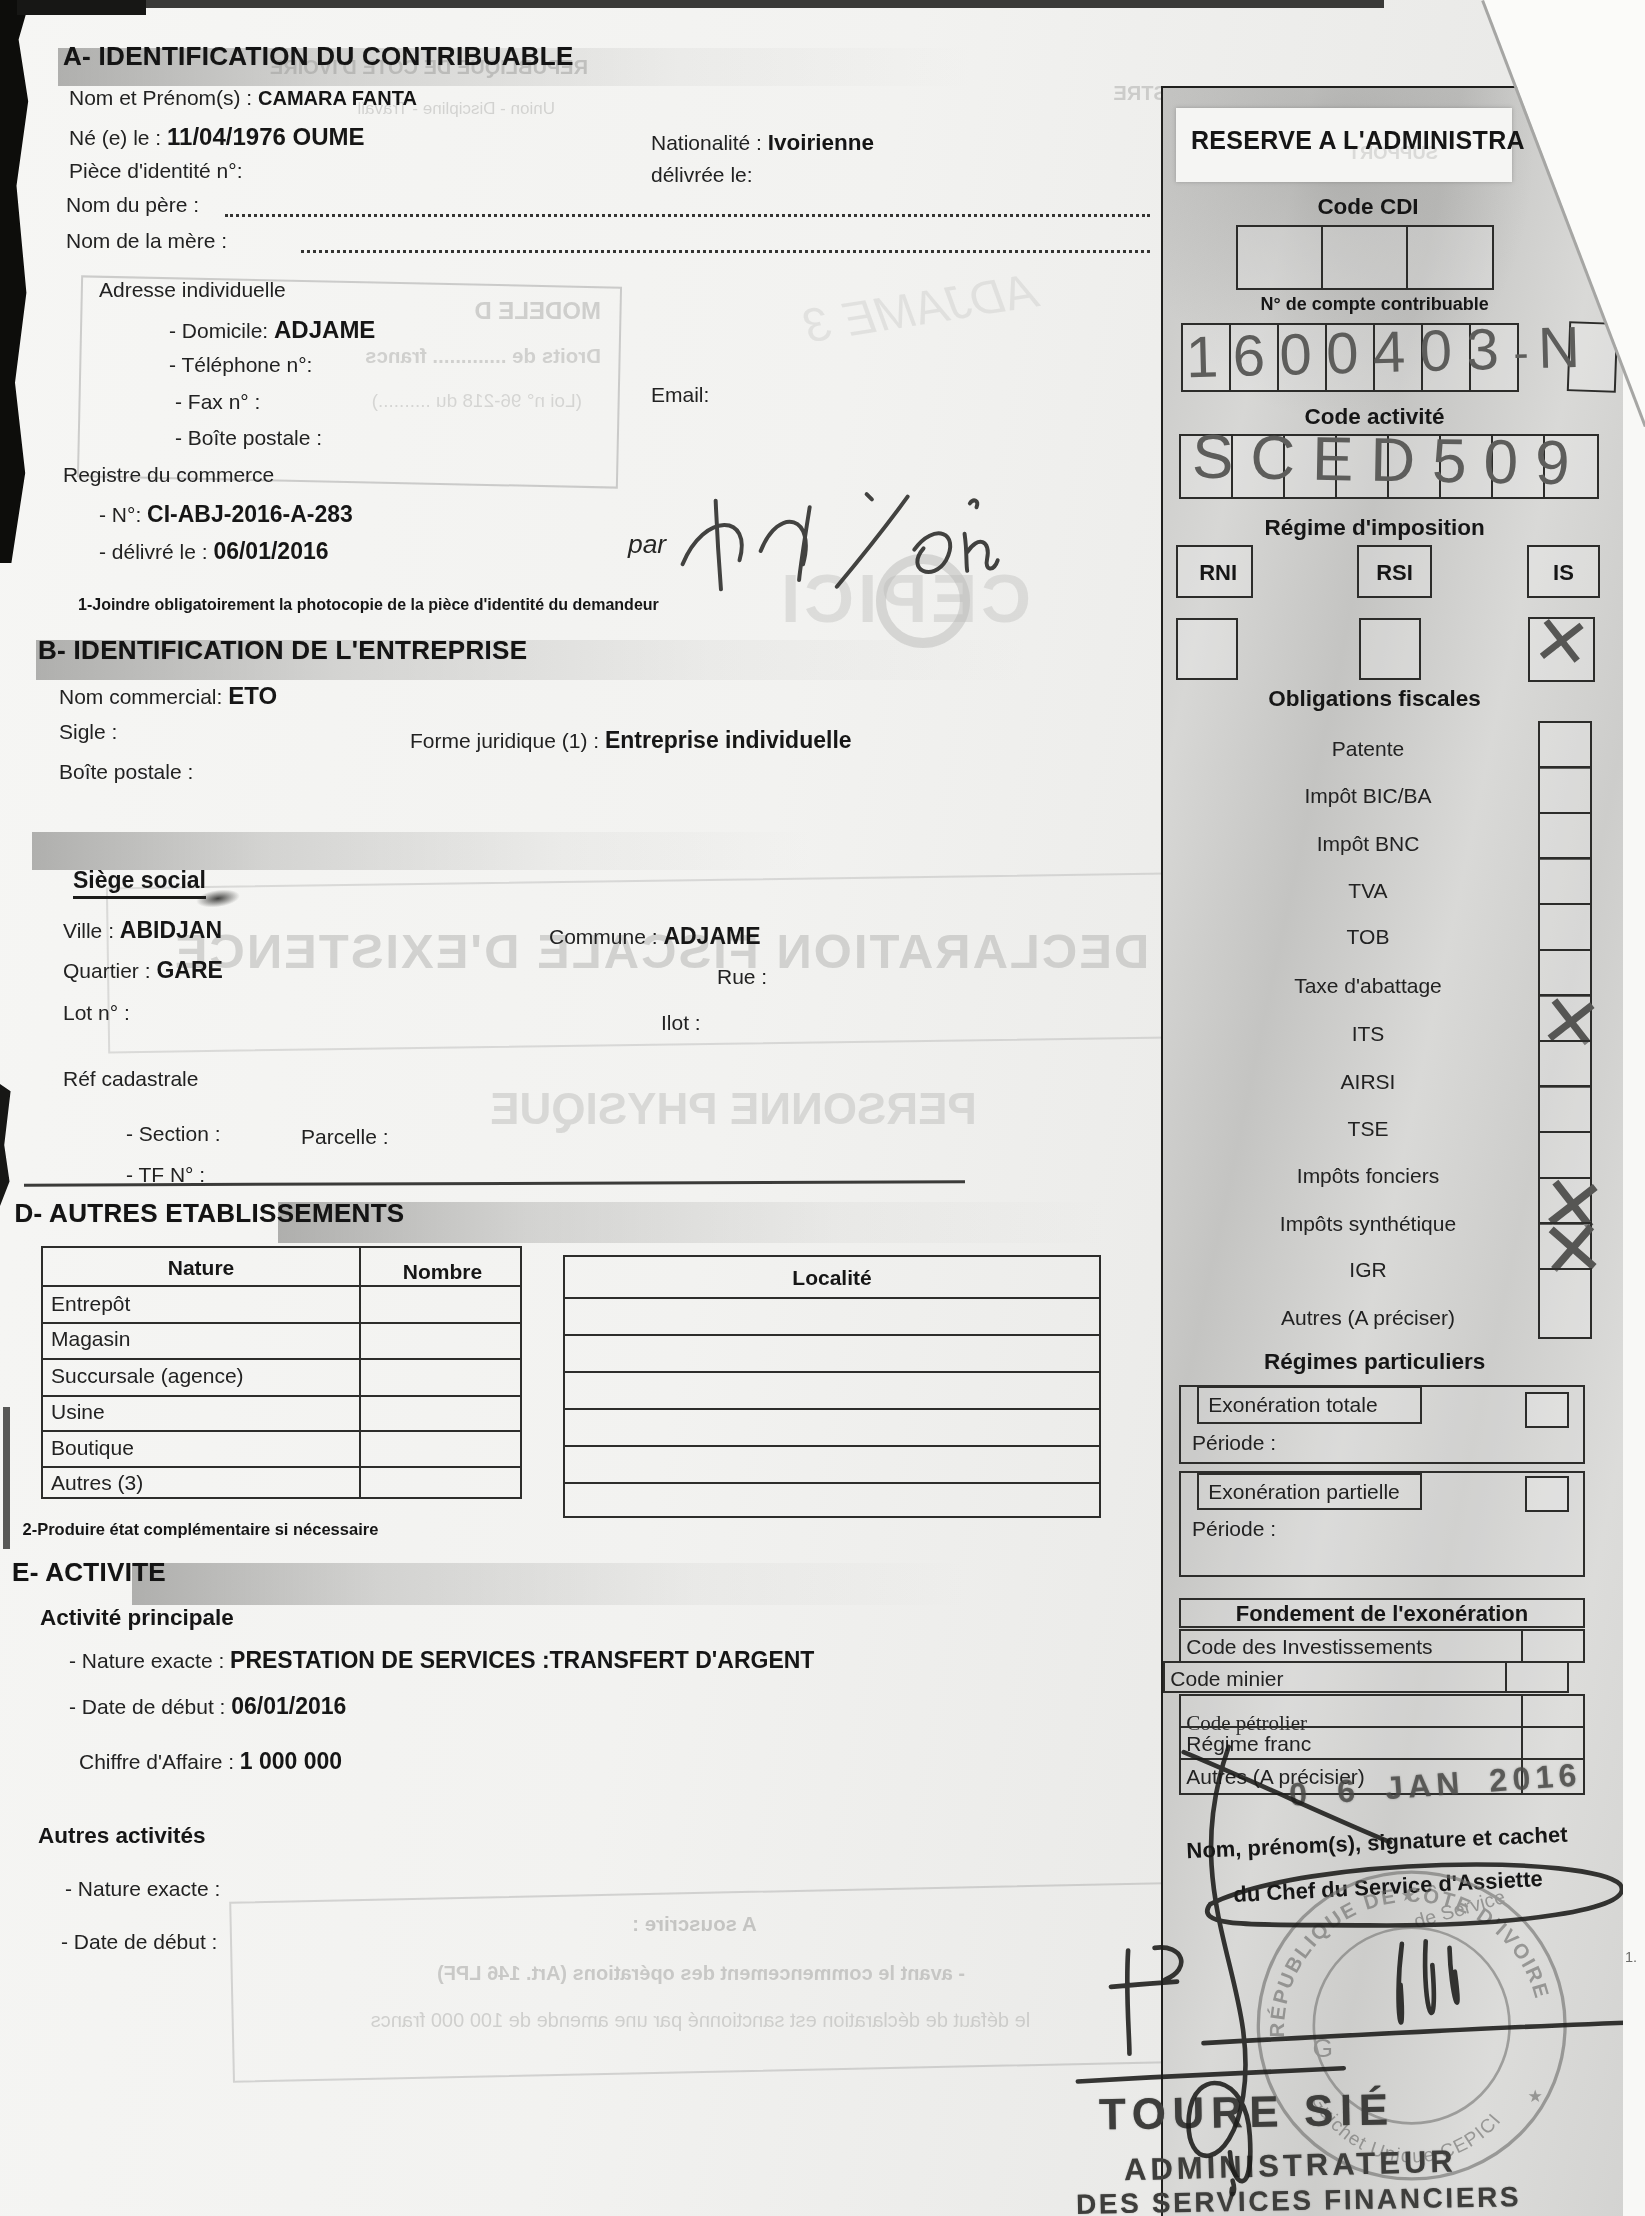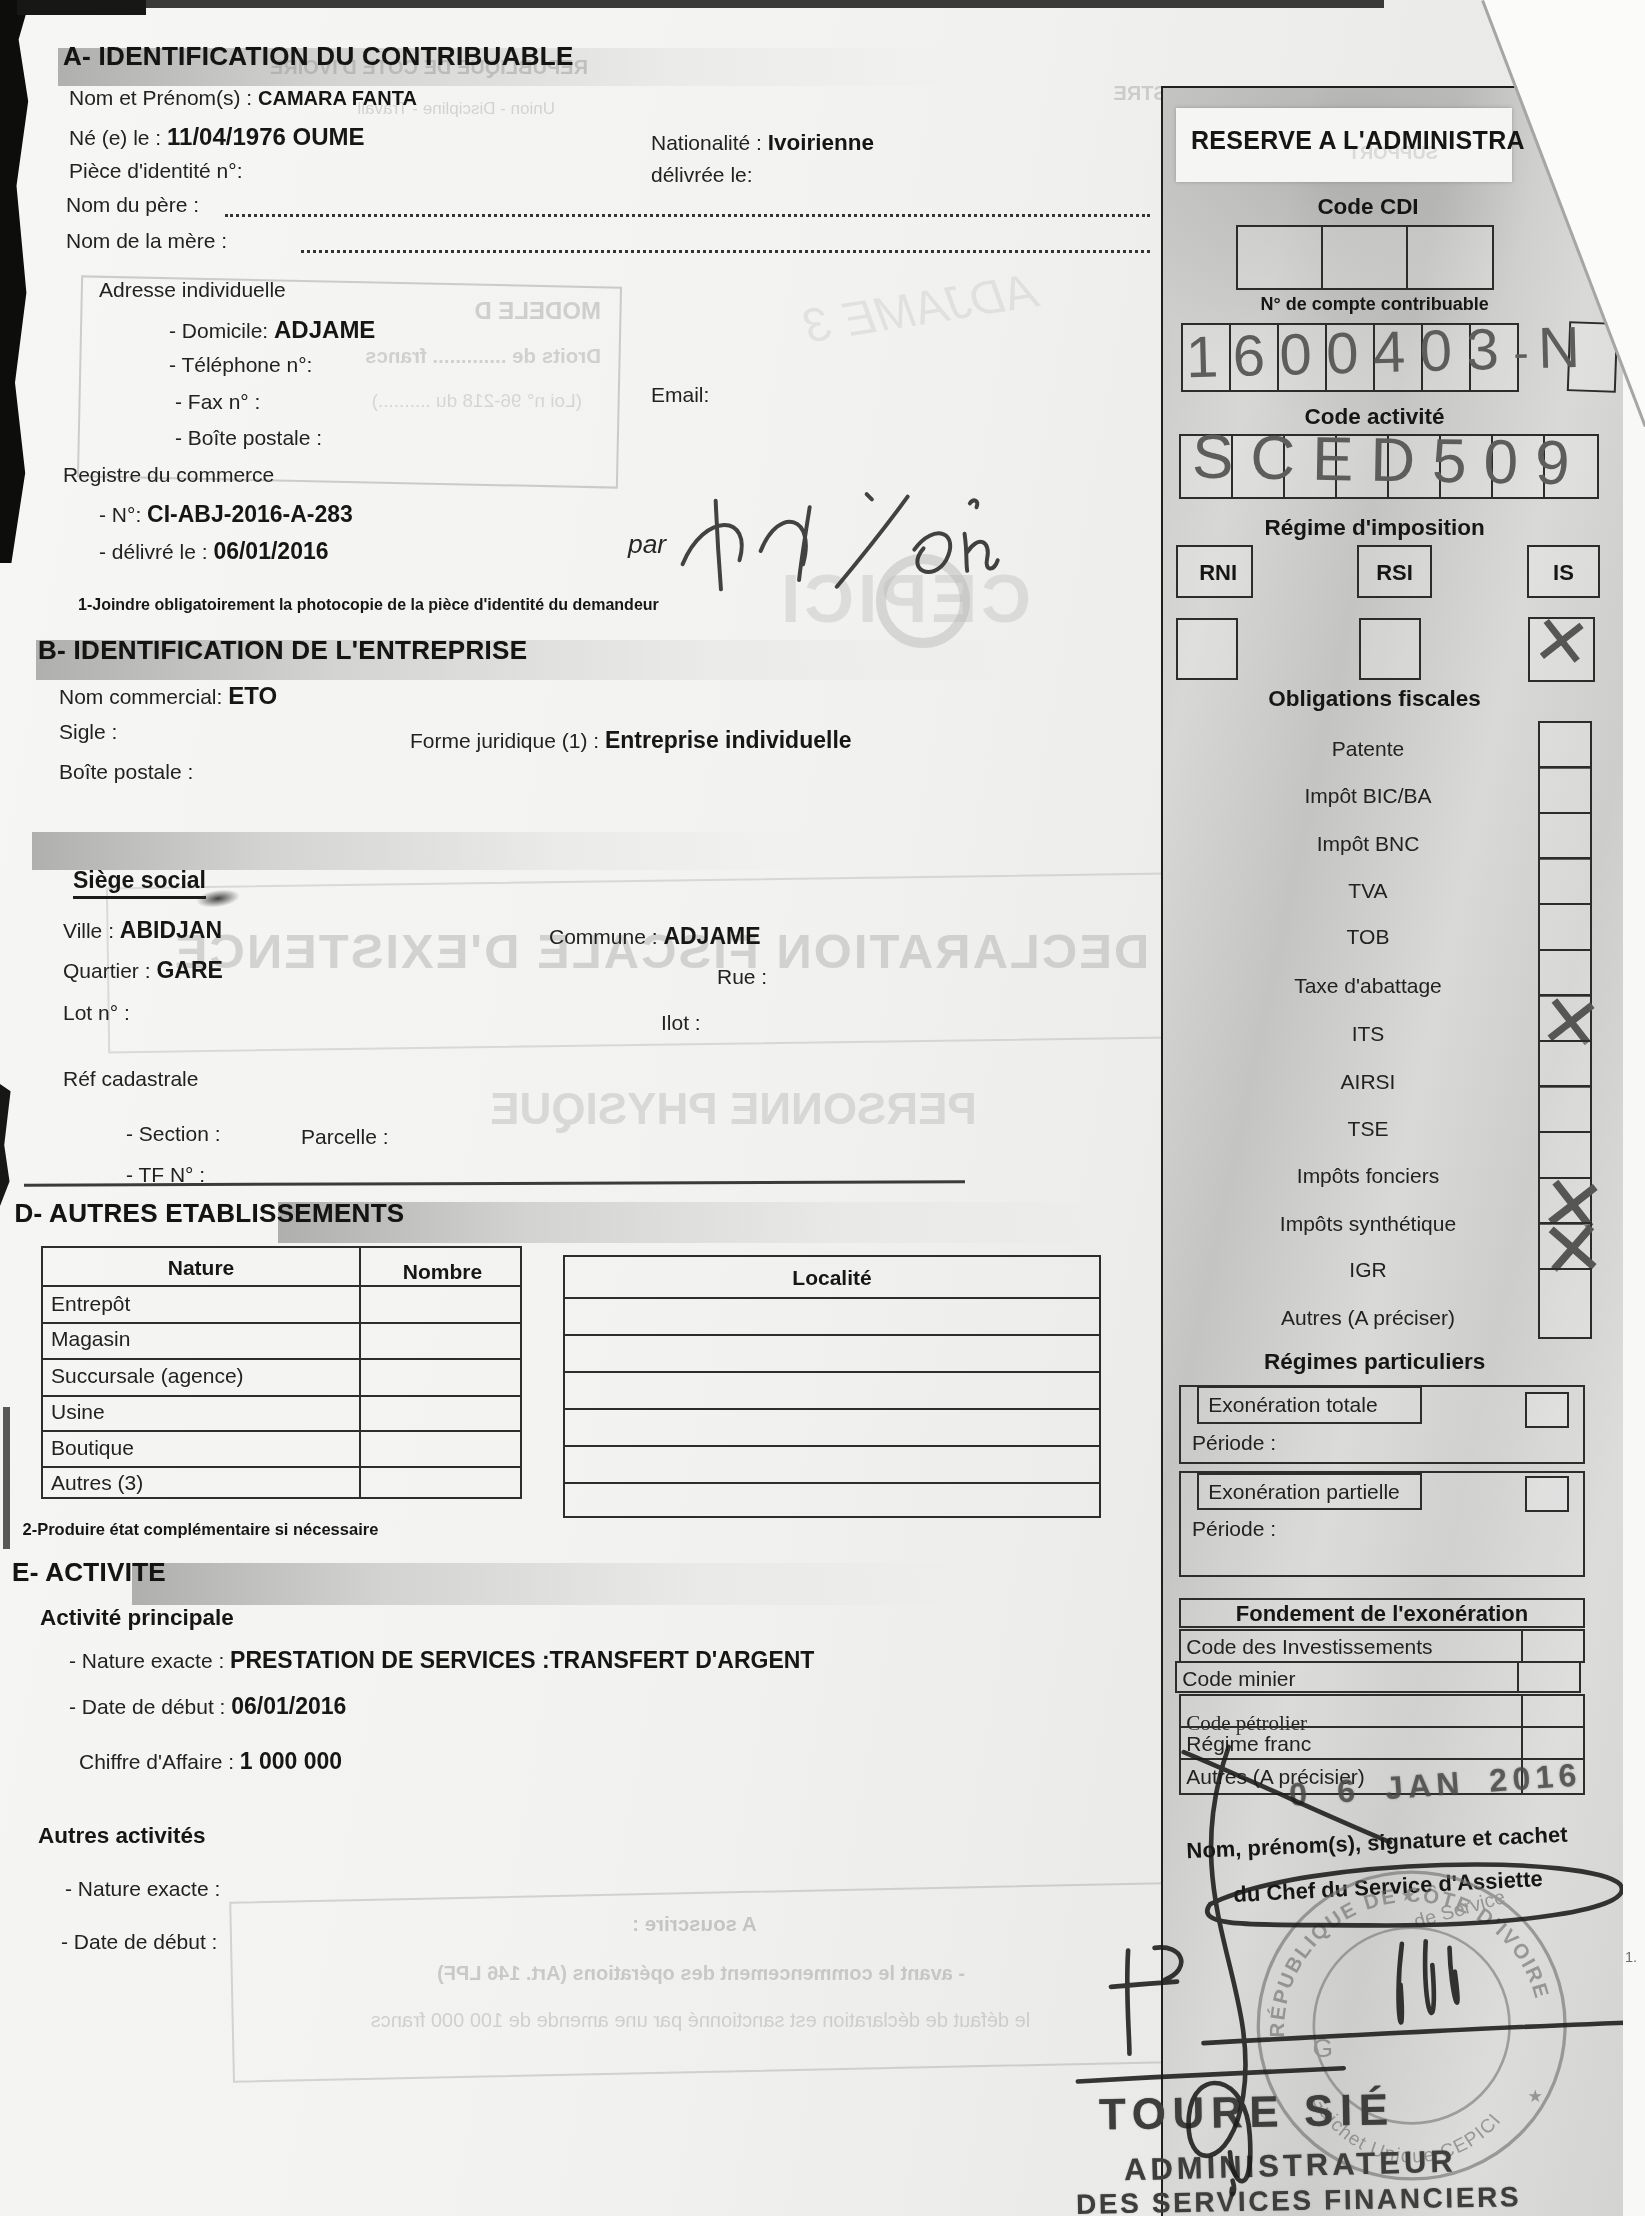--- a/index.html
+++ b/index.html
@@ -285,21 +285,21 @@
         <span class="lbl" style="position:absolute;left:9.3px;top:4.6px;">Exonération  partielle</span>
       </div>
     <div class="abs cellbox" style="left:362px;top:1388px;width:44px;height:36px;"></div>
     <div class="abs lbl" style="left:29px;top:1429px;">Période :</div>
 
     <div class="abs rowline b rctr" style="left:16px;top:1510px;width:406px;height:30px;font-size:22px;line-height:28px;">Fondement de l'exonération</div>
     <div class="abs rowline" style="left:16px;top:1541px;width:406px;height:34px;">
         <span class="lbl" style="position:absolute;left:5.3px;top:4px;">Code des Investissements</span>
         <span class="abs" style="left:340px;top:0;width:2px;height:100%;background:#2d2d2b;"></span>
       </div>
-    <div class="abs rowline" style="left:12px;top:1573px;width:406px;height:32px;">
+    <div class="abs rowline" style="left:0;top:1573px;width:406px;height:32px;">
         <span class="lbl" style="position:absolute;left:5.3px;top:4px;">Code minier</span>
         <span class="abs" style="left:340px;top:0;width:2px;height:100%;background:#2d2d2b;"></span>
       </div>
     <div class="abs rowline" style="left:16px;top:1606px;width:406px;height:34px;">
         <span class="lbl" style="position:absolute;left:5.3px;top:15px;font-family:Liberation Serif, serif;">Code pétrolier</span>
         <span class="abs" style="left:340px;top:0;width:2px;height:100%;background:#2d2d2b;"></span>
       </div>
     <div class="abs rowline" style="left:16px;top:1638px;width:406px;height:34px;">
         <span class="lbl" style="position:absolute;left:5.3px;top:4px;">Régime franc</span>
         <span class="abs" style="left:340px;top:0;width:2px;height:100%;background:#2d2d2b;"></span>

